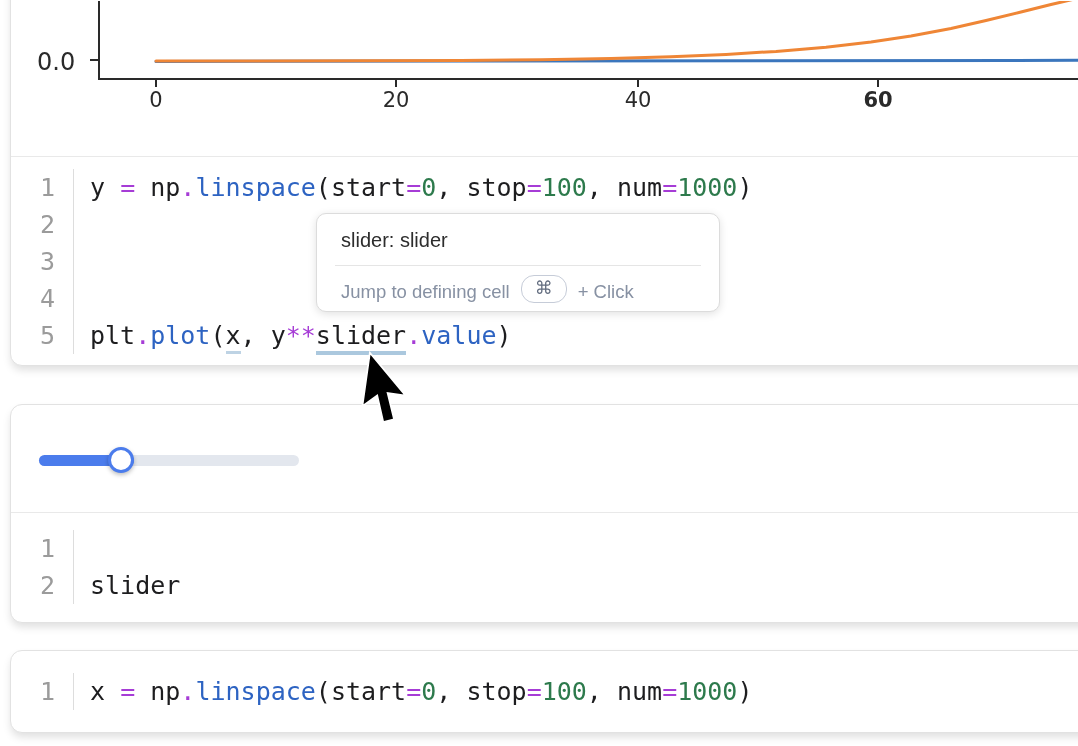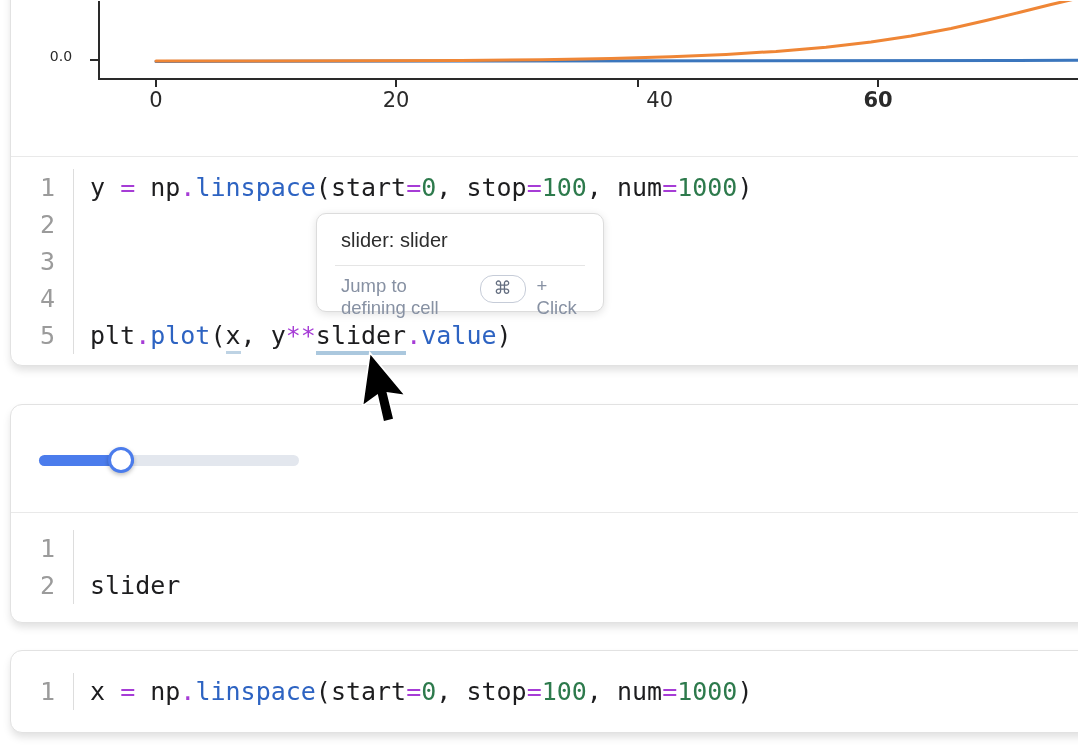--- a/index.html
+++ b/index.html
@@ -16,22 +16,22 @@
   #cell-plot{top:-44px;height:408px;}
   #cell-slider{top:404px;height:217px;}
   #cell-x{top:650px;height:81px;}
   .cell-divider{position:absolute;left:0;right:0;height:1px;background:#e9e9e9;}
   
   .spine{position:absolute;background:#2a2a2a;}
   #y-spine{left:87px;top:44px;width:2px;height:79px;}
   #x-spine{left:87px;top:121px;width:1000px;height:2px;}
   #y-tick{left:79px;top:102px;width:8px;height:2px;}
   #y-tick-label{
-    position:absolute;left:26px;top:91px;width:48px;text-align:center;
-    font-family:"DejaVu Sans",sans-serif;font-size:14px;color:#2a2a2a;
+    position:absolute;left:26px;top:91px;width:48px;text-align:left;
+    font-family:"DejaVu Sans",sans-serif;font-size:24px;color:#2a2a2a;
   }
   .x-tick{position:absolute;top:123px;width:2px;height:7px;background:#2a2a2a;}
   .x-tick-label{
     position:absolute;top:131px;width:70px;text-align:center;
     font-family:"DejaVu Sans",sans-serif;font-size:21px;color:#2a2a2a;
   }
   #plot-svg{position:absolute;left:87px;top:44px;}
   
   .code-block{position:absolute;left:0;}
   .code-line{display:flex;height:37px;line-height:37px;
@@ -53,27 +53,27 @@
     background:#e3e7ee;border-radius:6px;
   }
   #slider-fill{position:absolute;left:0;top:0;height:11px;background:#4b7cec;border-radius:6px;}
   #slider-thumb{
     position:absolute;top:42px;width:26px;height:26px;background:#fff;
     border:3px solid #4b7cec;border-radius:50%;box-sizing:border-box;
     box-shadow:0 2px 4px rgba(0,0,0,.25);
   }
   
   #tooltip{
-    position:absolute;left:316px;top:213px;width:288px;height:99px;
+    position:absolute;left:316px;top:213px;width:404px;height:99px;
     background:#fff;border:1px solid #dcdcdc;border-radius:10px;
     box-shadow:0 2px 8px rgba(0,0,0,.12);z-index:30;box-sizing:border-box;
   }
   #tooltip-title{padding:15px 24px 13px 24px;font-size:20px;color:#2d2d2d;}
   #tooltip-divider{height:1px;background:#e5e5e5;margin:0 18px;}
-  #tooltip-row{display:flex;align-items:flex-start;gap:11px;padding:9px 24px;
+  #tooltip-row{display:flex;align-items:flex-end;gap:11px;padding:9px 24px;
     font-size:18.5px;color:#8791a3;}
   #cmd-key{
     display:inline-block;border:1.5px solid #c6ccd8;border-radius:13px;
     padding:1px 13px 3px 13px;font-size:18px;color:#646e80;background:#fff;
   }
   
   #cursor{position:absolute;left:366px;top:351px;z-index:40;transform:rotate(8deg);transform-origin:4px 4px;}
 </style>
 </head>
 <body>
@@ -84,21 +84,21 @@
     <div class="spine" id="y-spine"></div>
     <div class="spine" id="x-spine"></div>
     <div class="spine" id="y-tick"></div>
     <div id="y-tick-label">0.0</div>
     <div id="x-ticks-host">
         <div class="x-tick" style="left: 144px;"></div>
         <div class="x-tick-label" style="left: 110px;">0</div>
         <div class="x-tick" style="left: 384px;"></div>
         <div class="x-tick-label" style="left: 350px;">20</div>
         <div class="x-tick" style="left: 626px;"></div>
-        <div class="x-tick-label" style="left: 592px; text-align: right;">40</div>
+        <div class="x-tick-label" style="left: 592px;">40</div>
         <div class="x-tick" style="left: 866px;"></div>
         <div class="x-tick-label" style="left: 832px; font-weight: bold;">60</div>
       </div>
     <svg id="plot-svg" width="995" height="80" viewBox="0 0 995 80">
       <path id="blue-path" fill="none" stroke-width="3" stroke-linecap="round" d="M58,60.5 L981,59.3" stroke="#3b76bd"></path>
       <path id="orange-path" fill="none" stroke-width="3" stroke-linecap="round" d="M58,60 L163,60 L263,59.8 L363,59.4 L443,58.8 L513,57.6 L573,55.8 L628,53.4 L678,50.4 L728,46.2 L773,41 L813,35 L853,27.5 L888,19.5 L923,11 L953,3.5 L981,-3" stroke="#ef8636"></path>
     </svg>
   </div>
   <div class="cell-divider" style="top:199px;"></div>
   <div class="code-block" id="code-plot">

